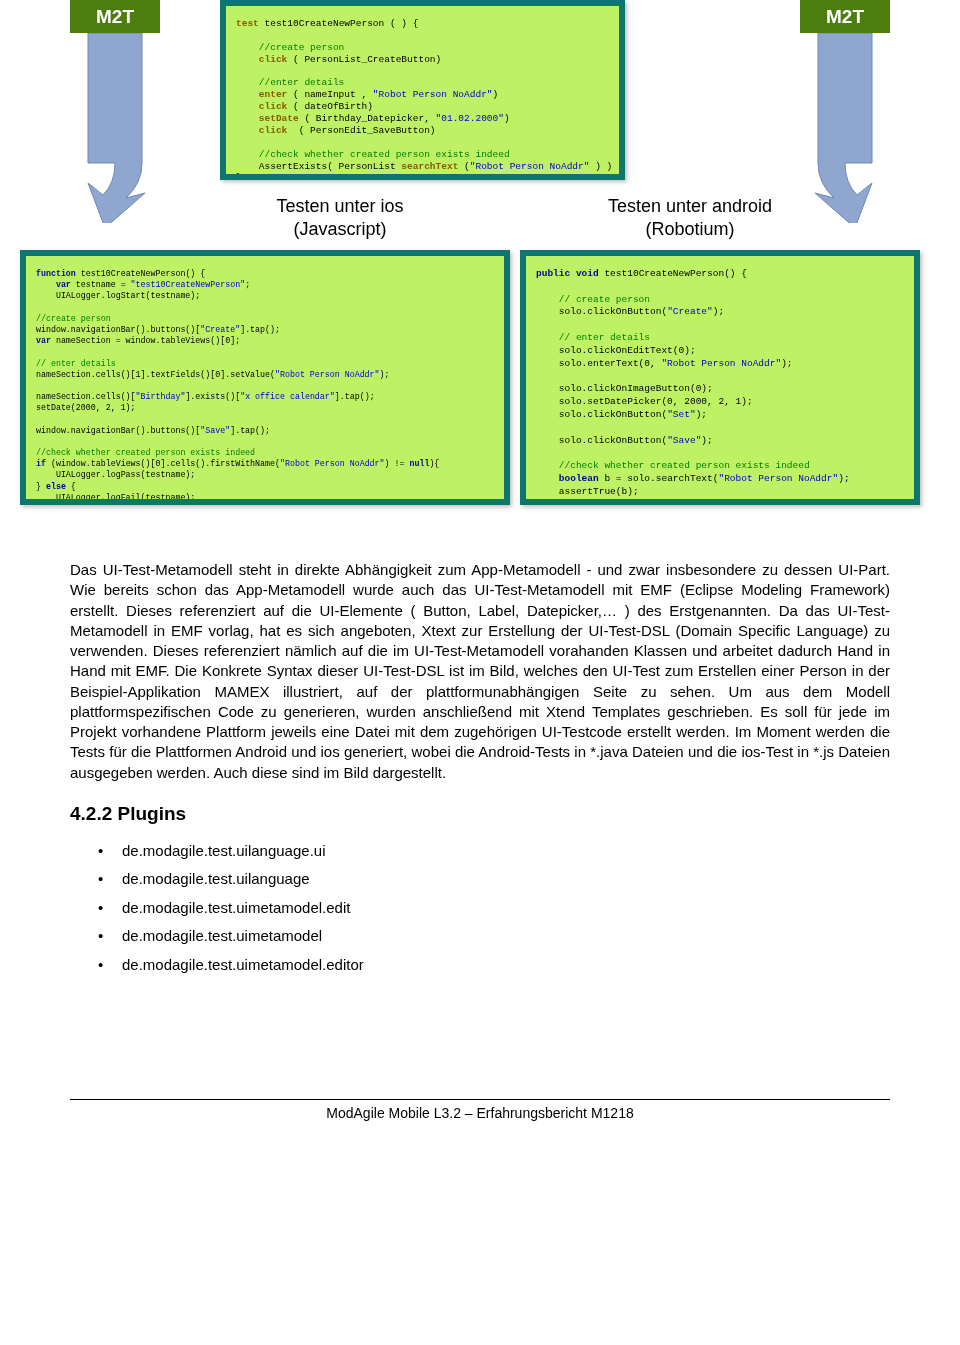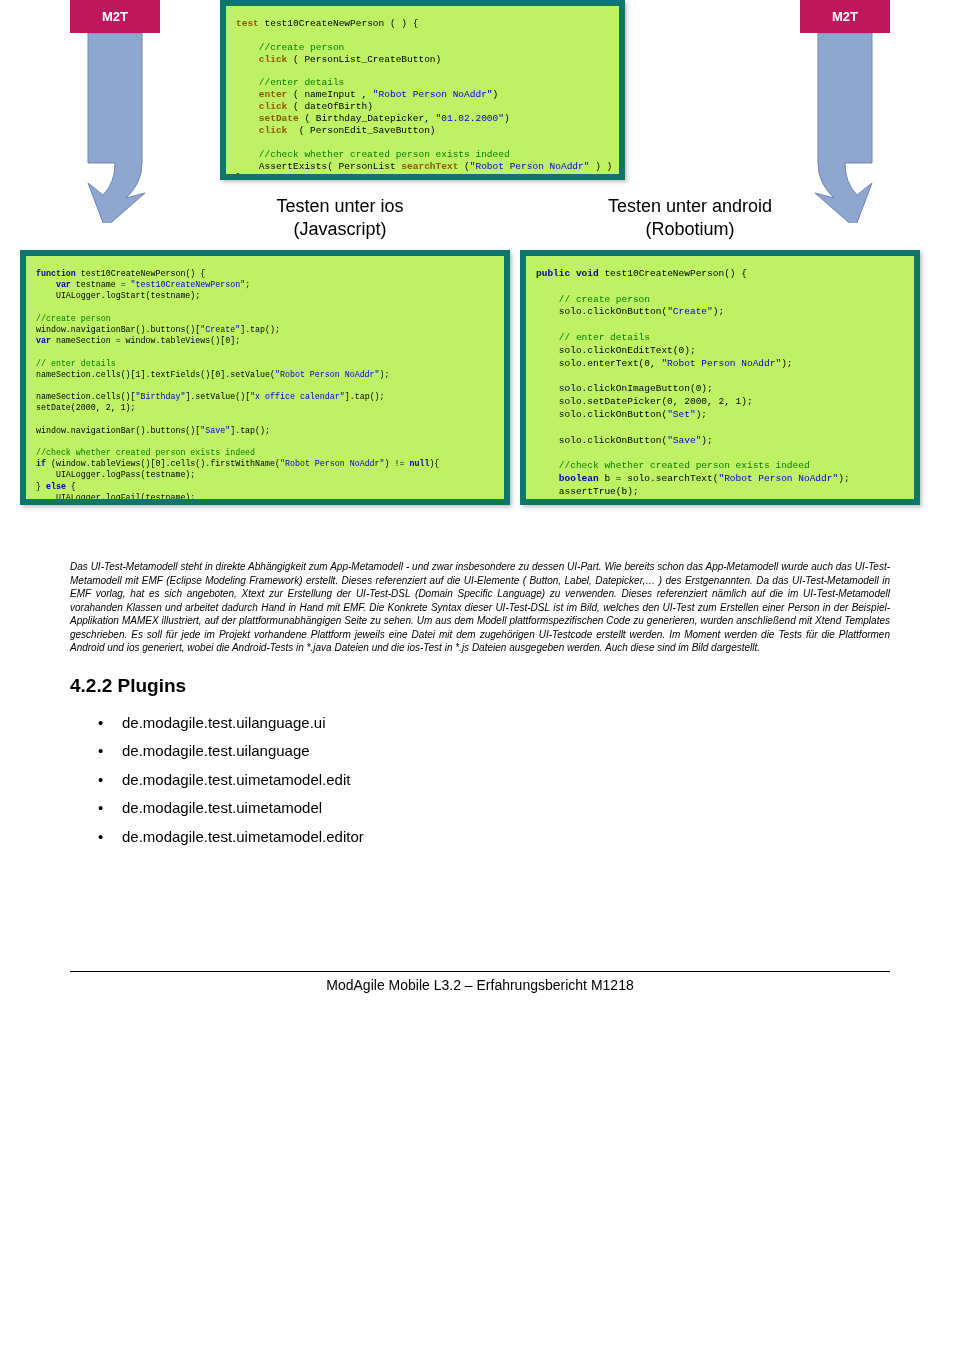--- a/index.html
+++ b/index.html
@@ -40,23 +40,23 @@
   }
   .arrow-block {
     position: absolute;
     top: 0;
   }
   .arrow-left { left: 0; }
   .arrow-right { right: 0; }
   .arrow-label {
     width: 90px;
     height: 33px;
-    background: #be185d;
+    background: #4d7c0f;
     color: #fff;
-    font-size: 13px;
+    font-size: 19px;
     font-weight: bold;
     text-align: center;
     line-height: 33px;
     margin-bottom: 0;
   }
   .arrow-svg { display: block; }
   .platform-label {
     position: absolute;
     top: 195px;
     font-size: 18px;
@@ -86,25 +86,24 @@
   .kw-brown { color: #8a5a00; font-weight: bold; }
   .cm-green { color: #008000; }
   .str-blue { color: #0000cc; }
   .txt-black { color: #000; }
   .h3 {
     font-size: 19px;
     font-weight: bold;
     margin: 20px 0 12px 0;
   }
   .para {
-    font-size: 10px;
+    font-size: 15px;
     line-height: 1.35;
     text-align: justify;
     margin: 0 0 18px 0;
-    font-style: italic;
   }
   ul.plugins {
     margin: 6px 0 0 28px;
     padding: 0;
   }
   ul.plugins li {
     font-size: 15px;
     line-height: 1.9;
     list-style: none;
     position: relative;
@@ -182,21 +181,21 @@
 <span class="kw-blue">    var</span><span> testname = </span><span class="str-blue">"test10CreateNewPerson"</span><span>;</span>
 <span>    UIALogger.logStart(testname);</span>
 <span></span>
 <span class="cm-green">//create person</span>
 <span>window.navigationBar().buttons()[</span><span class="str-blue">"Create"</span><span>].tap();</span>
 <span class="kw-blue">var</span><span> nameSection = window.tableViews()[0];</span>
 <span></span>
 <span class="cm-green">// enter details</span>
 <span>nameSection.cells()[1].textFields()[0].setValue(</span><span class="str-blue">"Robot Person NoAddr"</span><span>);</span>
 <span></span>
-<span>nameSection.cells()[</span><span class="str-blue">"Birthday"</span><span>].setValue()[</span><span class="str-blue">"x office calendar"</span><span>].tap();</span>
+<span>nameSection.cells()[</span><span class="str-blue">"Birthday"</span><span>].exists()[</span><span class="str-blue">"x office calendar"</span><span>].tap();</span>
 <span>setDate(2000, 2, 1);</span>
 <span></span>
 <span>window.navigationBar().buttons()[</span><span class="str-blue">"Save"</span><span>].tap();</span>
 <span></span>
 <span class="cm-green">//check whether created person exists indeed</span>
 <span class="kw-blue">if</span><span> (window.tableViews()[0].cells().firstWithName(</span><span class="str-blue">"Robot Person NoAddr"</span><span>) != </span><span class="kw-blue">null</span><span>){</span>
 <span>    UIALogger.logPass(testname);</span>
 <span>} </span><span class="kw-blue">else</span><span> {</span>
 <span>    UIALogger.logFail(testname);</span>
 <span>}</span>

